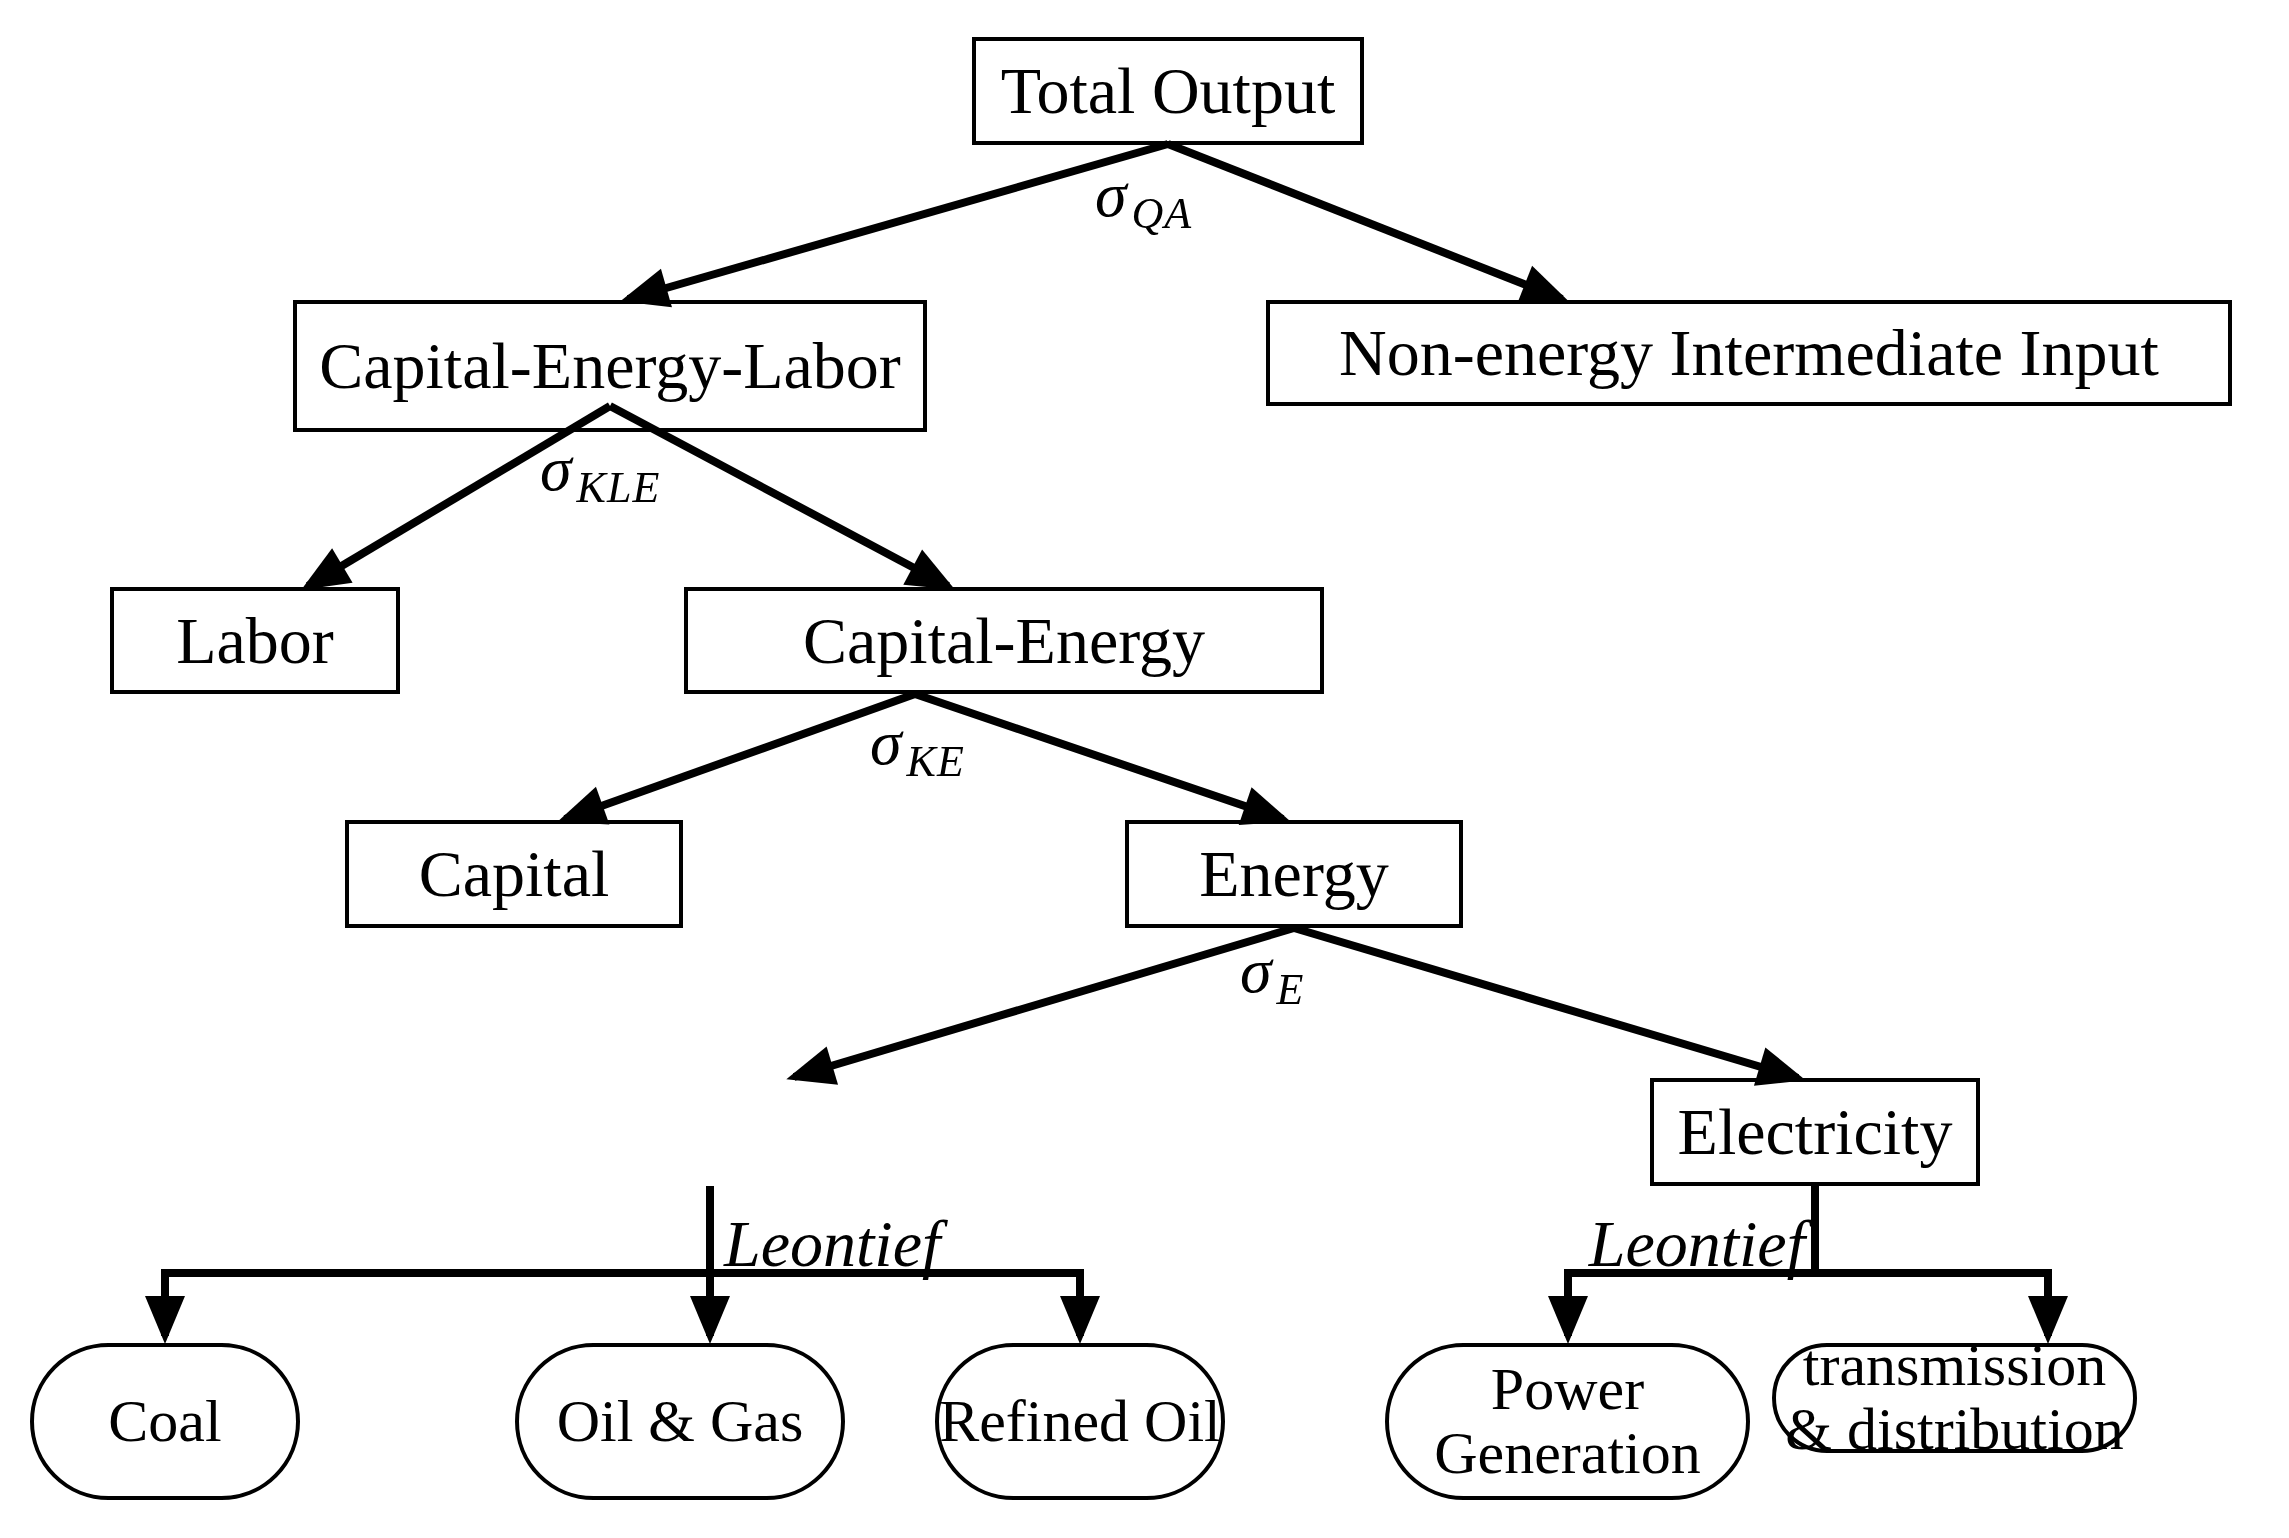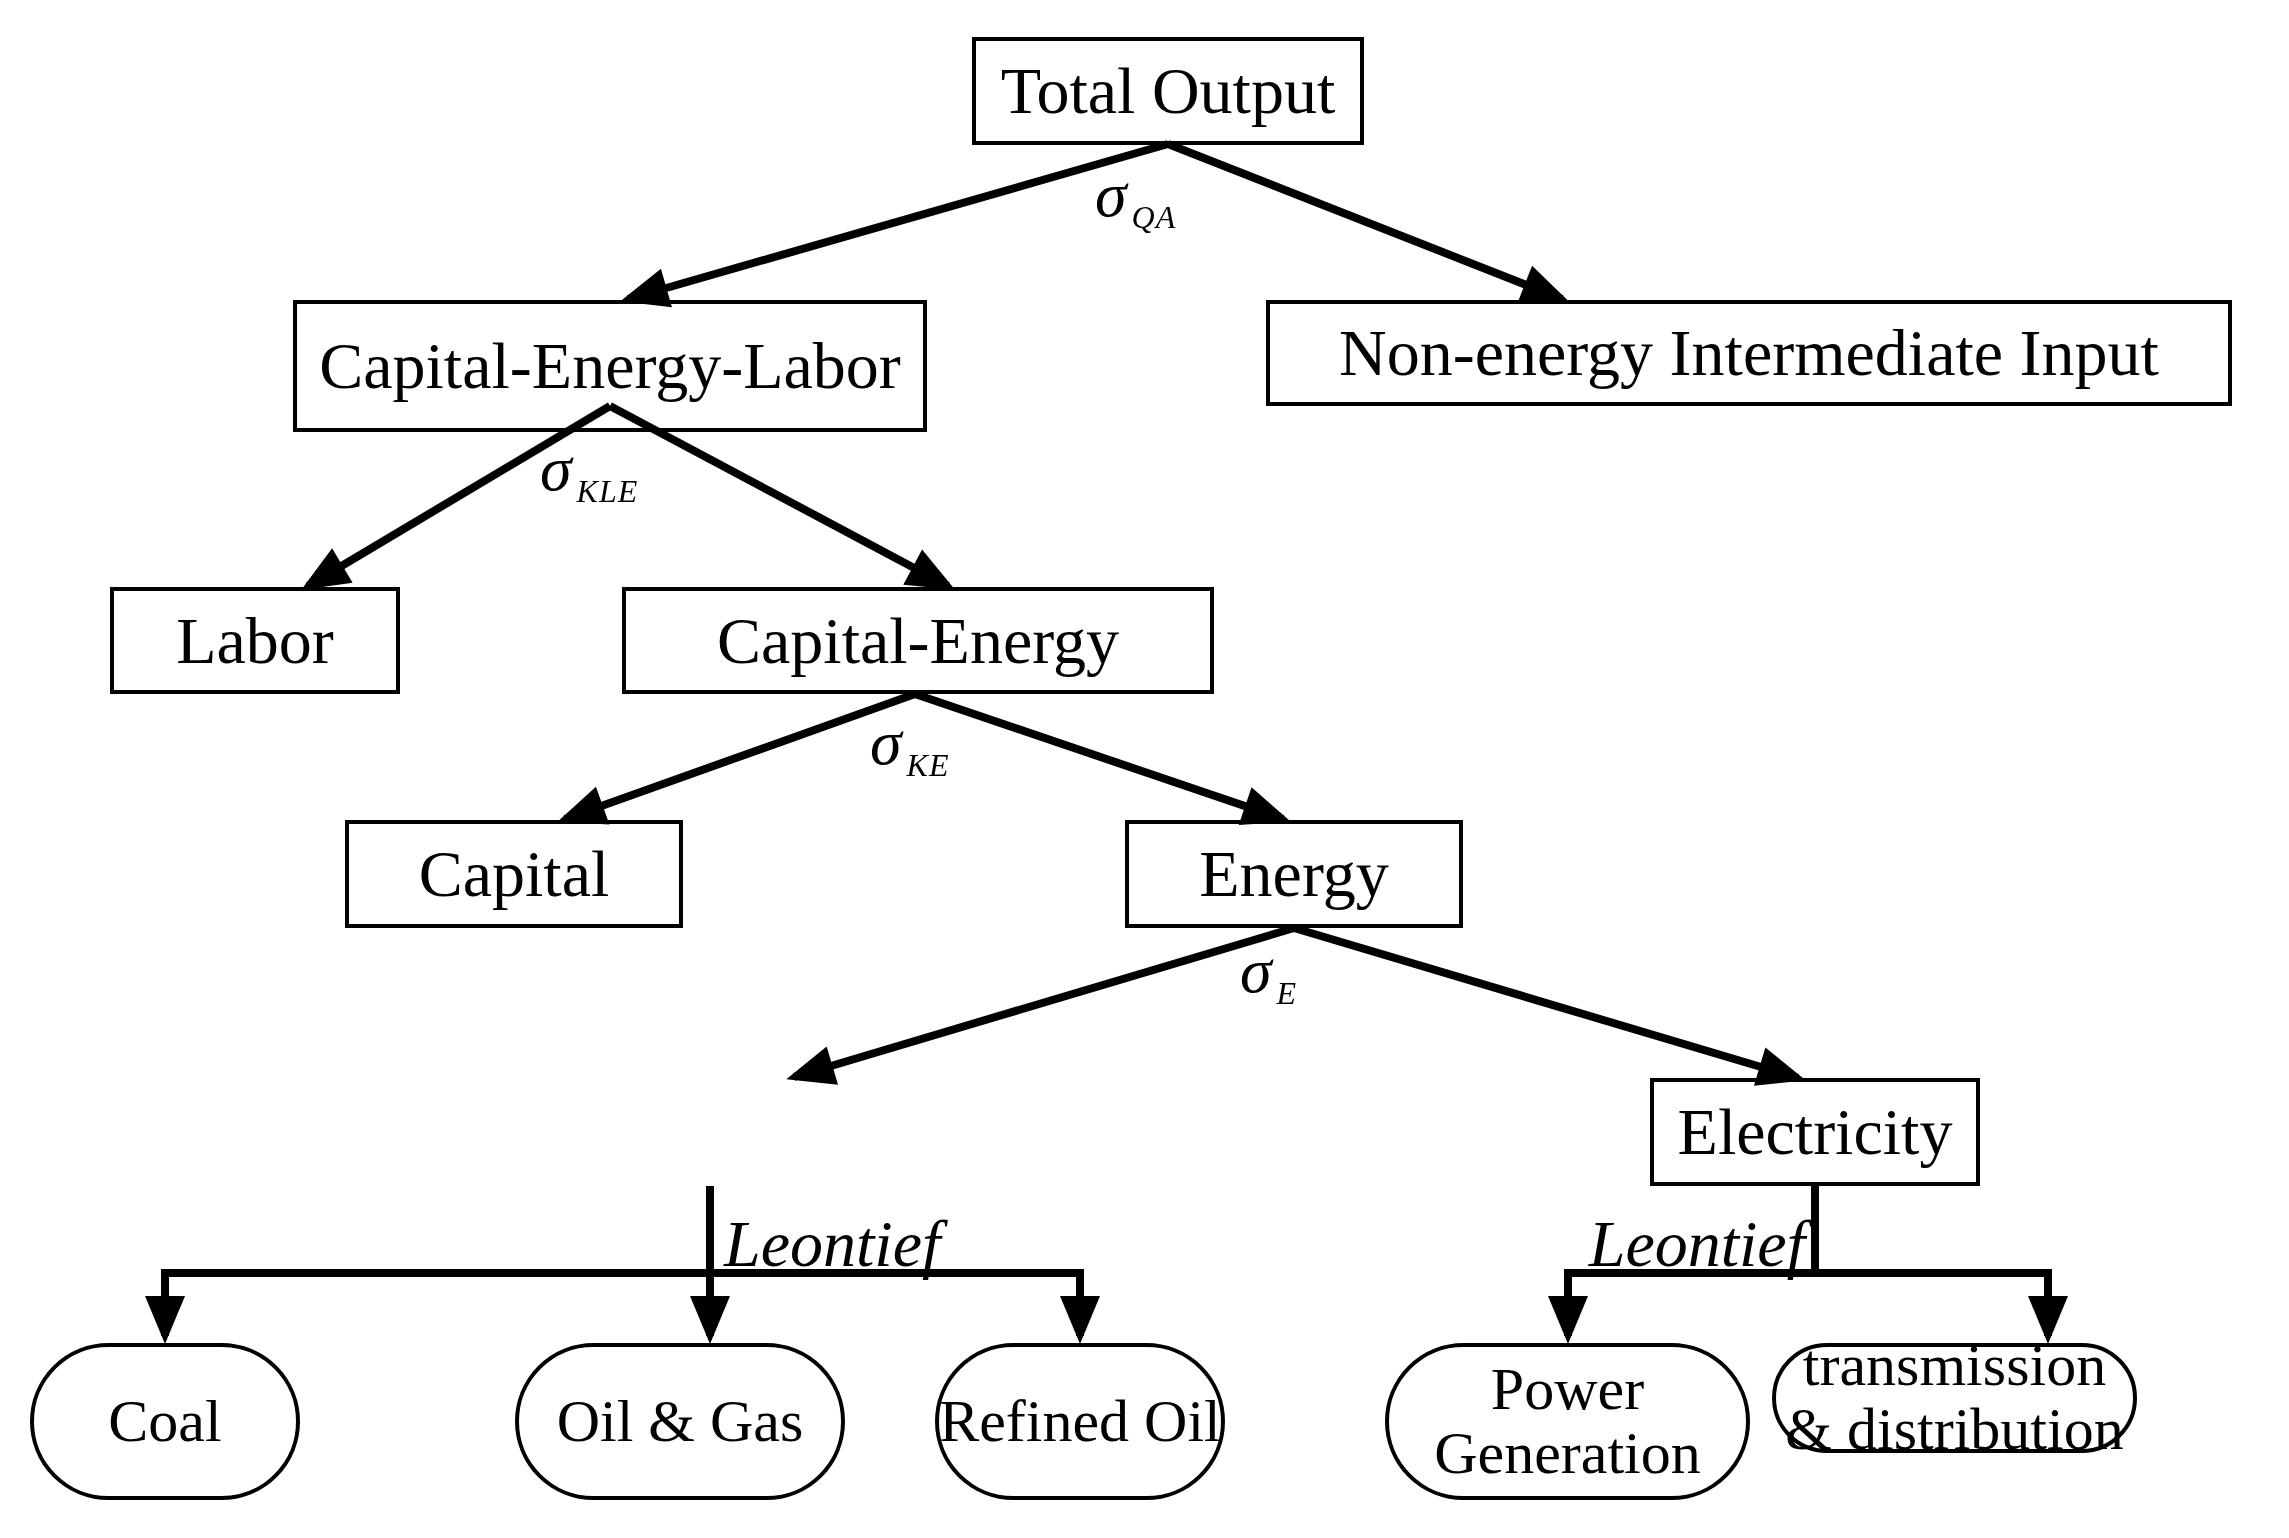--- a/index.html
+++ b/index.html
@@ -34,21 +34,21 @@
     border-radius:84px;
     font-size:60px;
   }
   .floating-label{
     position:absolute;
     z-index:3;
     font-style:italic;
     white-space:nowrap;
   }
   .sigma .sym{font-size:64px;font-style:italic;}
-  .sigma .sub{font-size:32px;position:relative;top:12px;margin-left:5px;letter-spacing:1px;}
+  .sigma .sub{font-size:44px;position:relative;top:12px;margin-left:5px;letter-spacing:1px;}
   .leontief{font-size:66px;}
 </style>
 </head>
 <body>
 
 <div class="canvas">
 
   <svg class="connectors" width="2289" height="1538" viewBox="0 0 2289 1538">
     <defs>
       <marker id="arrow" viewBox="0 0 52 44" markerWidth="52" markerHeight="44" refX="42" refY="22" orient="auto" markerUnits="userSpaceOnUse">
@@ -88,21 +88,21 @@
   </div>
 
   <div class="node rect" style="left:110px;top:587px;width:290px;height:107px">
     <span>Labor</span>
   </div>
 
   <div class="node rect" style="left:1266px;top:300px;width:966px;height:106px">
     <span>Non-energy Intermediate Input</span>
   </div>
 
-  <div class="node rect" style="left:622px;top:587px;width:592px;height:107px">
+  <div class="node rect" style="left:684px;top:587px;width:640px;height:107px">
     <span>Capital-Energy</span>
   </div>
 
   <div class="node rect" style="left:345px;top:820px;width:338px;height:108px">
     <span>Capital</span>
   </div>
 
   <div class="node rect" style="left:1125px;top:820px;width:338px;height:108px">
     <span>Energy</span>
   </div>

